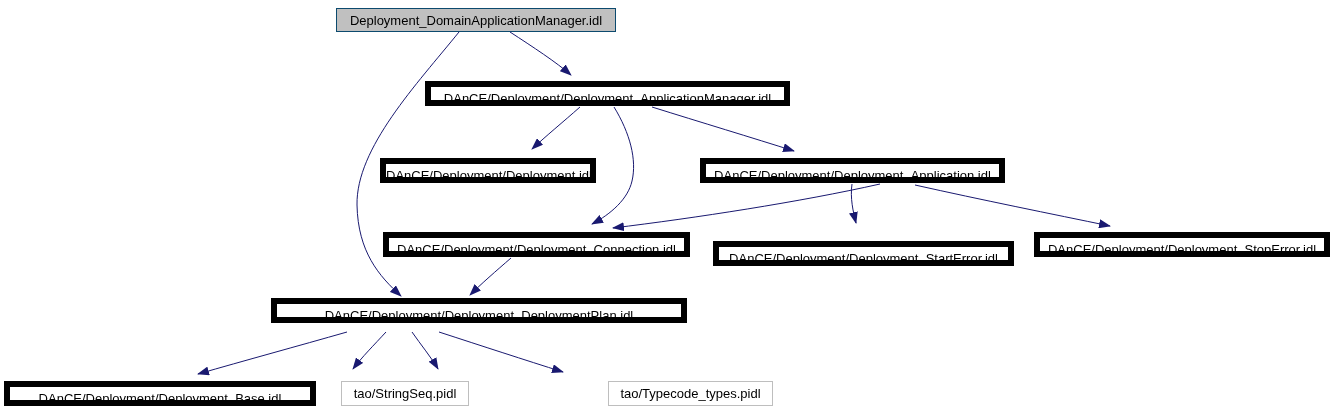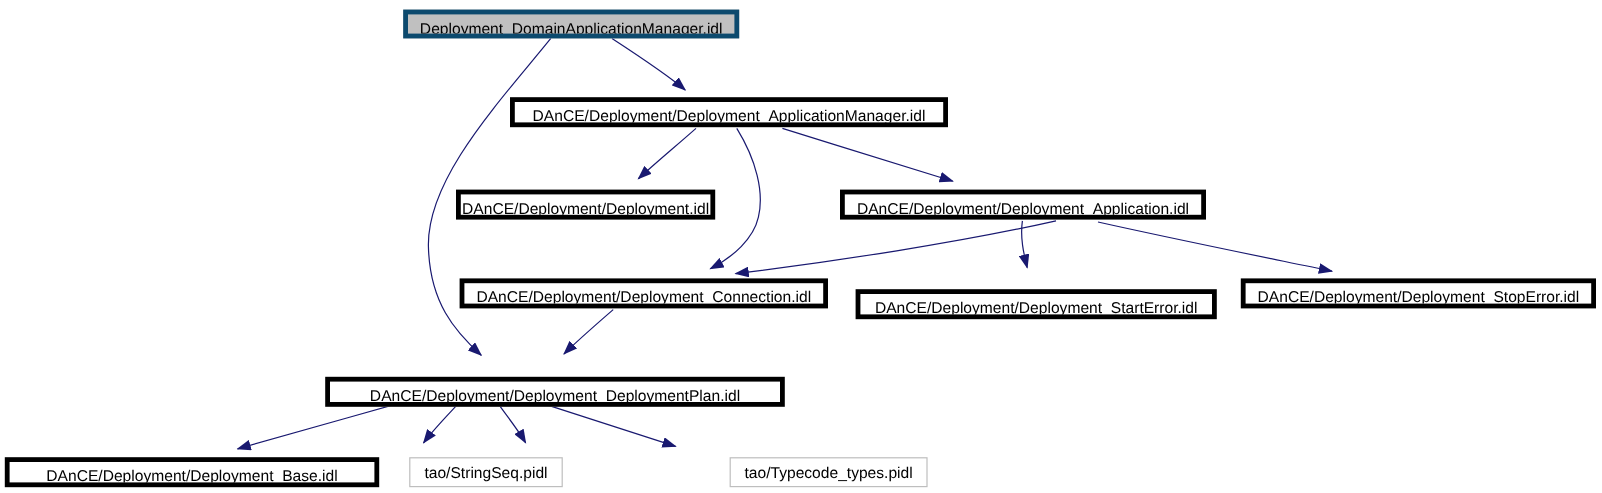--- a/index.html
+++ b/index.html
@@ -13,31 +13,31 @@
   }
   #edges {
     position: absolute;
     left: 0; top: 0;
     width: 1335px; height: 411px;
   }
   .node {
     position: absolute;
     box-sizing: border-box;
     background: #ffffff;
-    border: 4px solid #000000;
+    border: 6px solid #000000;
     color: #000000;
     font-size: 13px;
     line-height: 23px;
     text-align: center;
     white-space: nowrap;
     overflow: hidden;
   }
   .node--current {
     background: #c0c0c0;
-    border: 4px solid #0c4a6e;
+    border: 1px solid #0c4a6e;
   }
   .node--external {
     border: 1px solid #bebebe;
   }
   .edge {
     fill: none;
     stroke: #191970;
     stroke-width: 1;
   }
 </style>
@@ -74,21 +74,21 @@
   <div class="node" style="left:380px; top:158px; width:216px; height:25px;">DAnCE/Deployment/Deployment.idl</div>
 
   <div class="node" style="left:700px; top:158px; width:305px; height:25px;">DAnCE/Deployment/Deployment_Application.idl</div>
 
   <div class="node" style="left:383px; top:232px; width:307px; height:25px;">DAnCE/Deployment/Deployment_Connection.idl</div>
 
   <div class="node" style="left:713px; top:220px; width:301px; height:25px;margin-top:21px;">DAnCE/Deployment/Deployment_StartError.idl</div>
 
   <div class="node" style="left:1034px; top:232px; width:296px; height:25px;">DAnCE/Deployment/Deployment_StopError.idl</div>
 
-  <div class="node" style="left:271px; top:314px; width:383px; height:25px;">DAnCE/Deployment/Deployment_DeploymentPlan.idl</div>
+  <div class="node" style="left:271px; top:298px; width:416px; height:25px;">DAnCE/Deployment/Deployment_DeploymentPlan.idl</div>
 
   <div class="node" style="left:4px; top:381px; width:312px; height:25px;">DAnCE/Deployment/Deployment_Base.idl</div>
 
   <div class="node node--external" style="left:300px; top:381px; width:128px; height:25px;margin-left:41px;">tao/StringSeq.pidl</div>
 
 
   <div class="node node--external" style="left:608px; top:381px; width:165px; height:25px;">tao/Typecode_types.pidl</div>
 
 </div>
 

